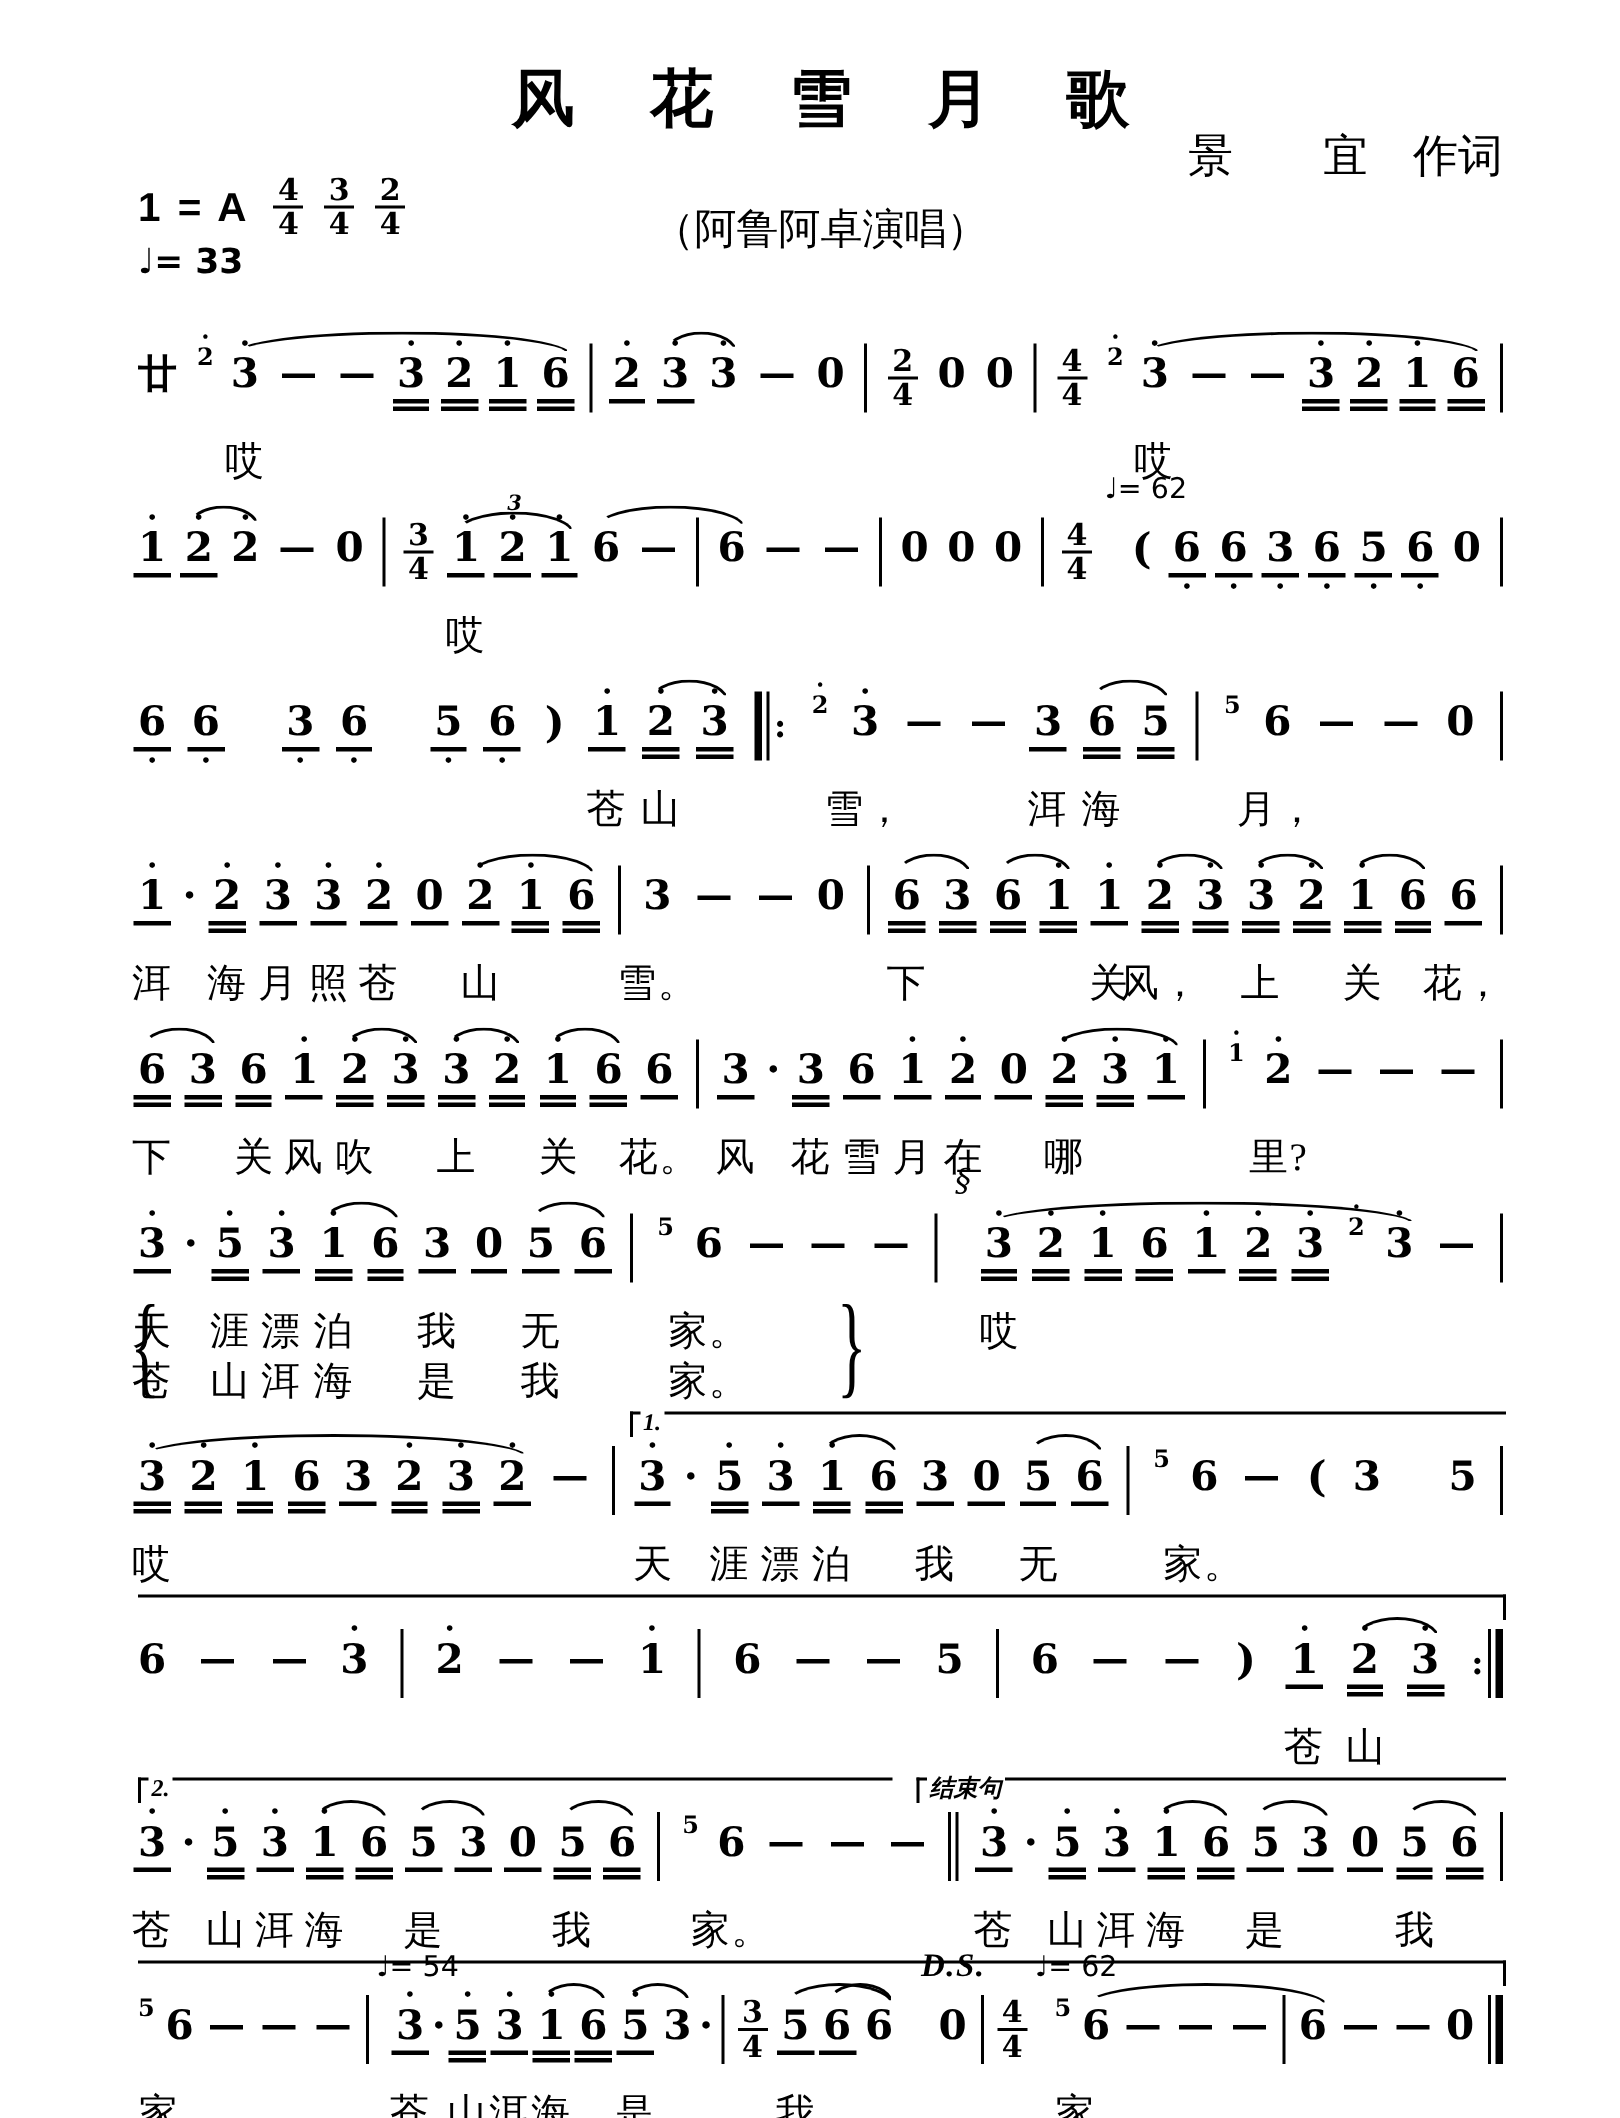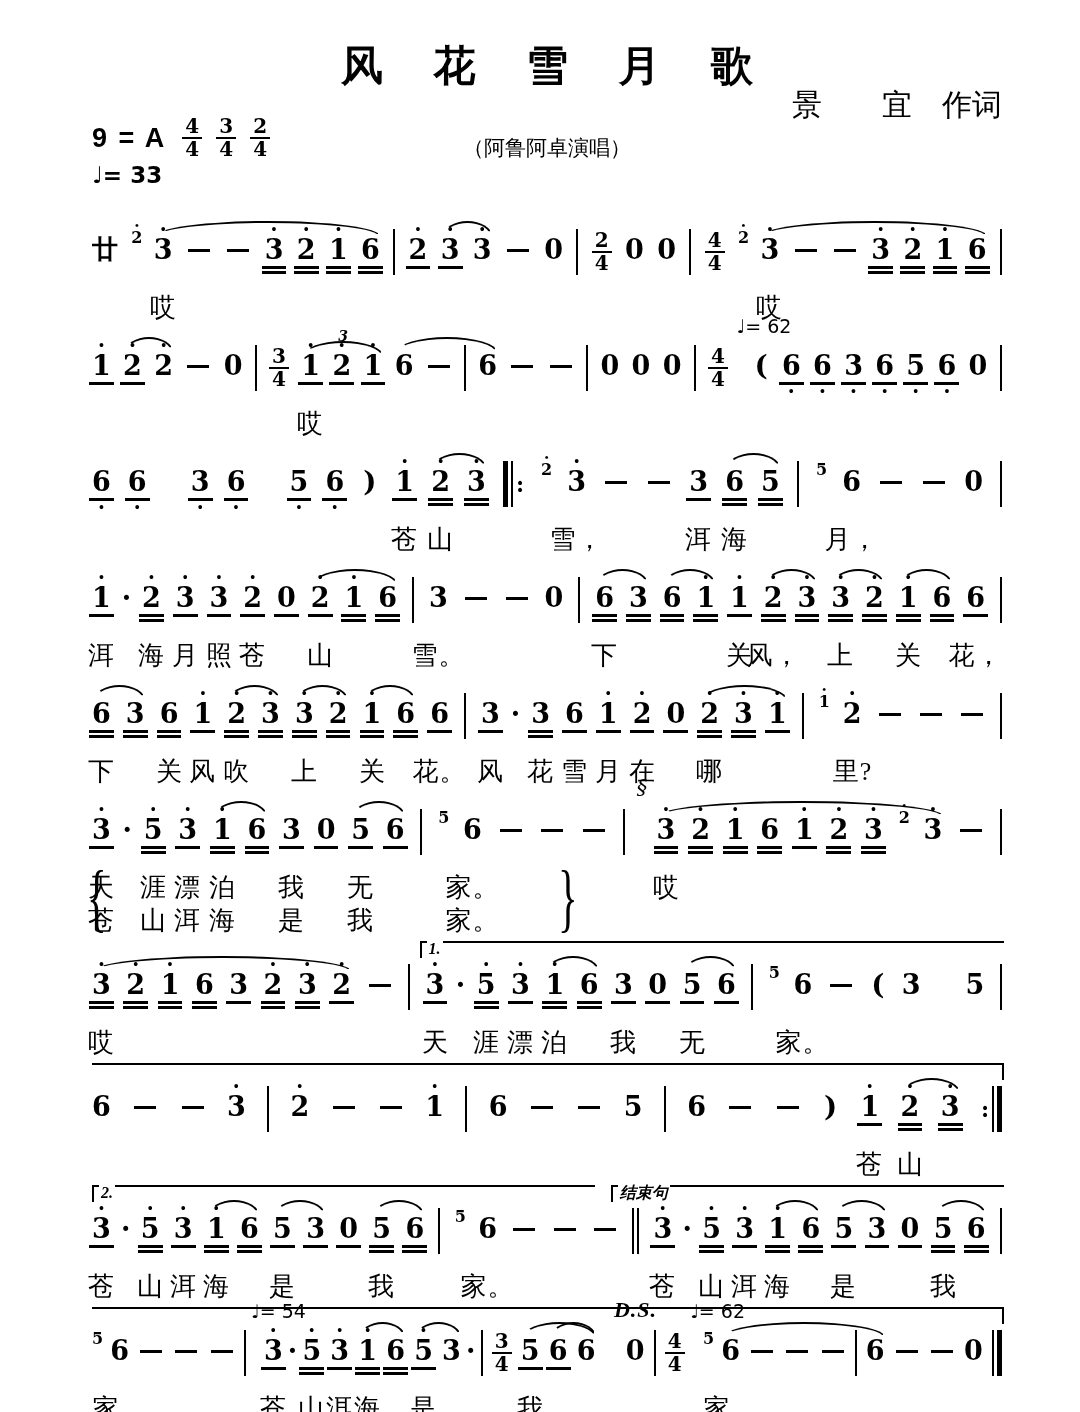--- a/index.html
+++ b/index.html
@@ -2,21 +2,21 @@
 <html><head>
 <meta charset="utf-8">
 <style>
   html,body{margin:0;padding:0;background:#fff;}
   body{width:1080px;height:1412px;color:#000;font-family:"Liberation Serif",serif;overflow:hidden;}
   .sheet{position:relative;padding:24px 78px 0 92px;}
 
   
   .hdr{position:relative;height:176px;}
   .title{ text-align:center;font-size:42px;font-weight:bold;letter-spacing:20px;padding-left:20px;margin-top:14px;}
-  .subtitle{position:absolute;left:0;right:0;top:96px;text-align:center;font-size:21px;}
+  .subtitle{position:absolute;left:0;right:0;top:96px;text-align:center;font-size:28px;}
   .keyblock{position:absolute;left:0;top:78px;font-weight:bold;}
   .keyline{display:flex;align-items:center;font-size:27px;}
   .keysig{letter-spacing:2px;font-family:"Liberation Sans",sans-serif;}
   .meters{display:flex;gap:14px;margin-left:16px;}
   .time{display:inline-flex;flex-direction:column;align-items:center;font-weight:bold;font-size:20px;line-height:1.05;font-family:"DejaVu Serif",serif;}
   .time .tn{border-bottom:2.5px solid #000;padding:0 3px;}
   .time .td{padding:0 3px;}
   .tempoline{font-size:23px;margin-top:2px;font-family:"DejaVu Sans",sans-serif;font-weight:bold;}
   .credits{position:absolute;right:0;top:44px;text-align:right;font-size:30px;line-height:1.55;}
 
@@ -66,21 +66,21 @@
 </style>
 </head>
 <body>
 
 <div class="sheet">
   <div class="hdr">
     <div class="title">风 花 雪 月 歌</div>
     <div class="subtitle">（阿鲁阿卓演唱）</div>
     <div class="keyblock">
       <div class="keyline">
-        <span class="keysig">9 = A</span>
+        <span class="keysig">1 = A</span>
         <span class="meters" id="meters">
             <span class="time">
               <span class="tn">4</span>
               <span class="td">4</span>
             </span>
             <span class="time">
               <span class="tn">3</span>
               <span class="td">4</span>
             </span>
             <span class="time">

